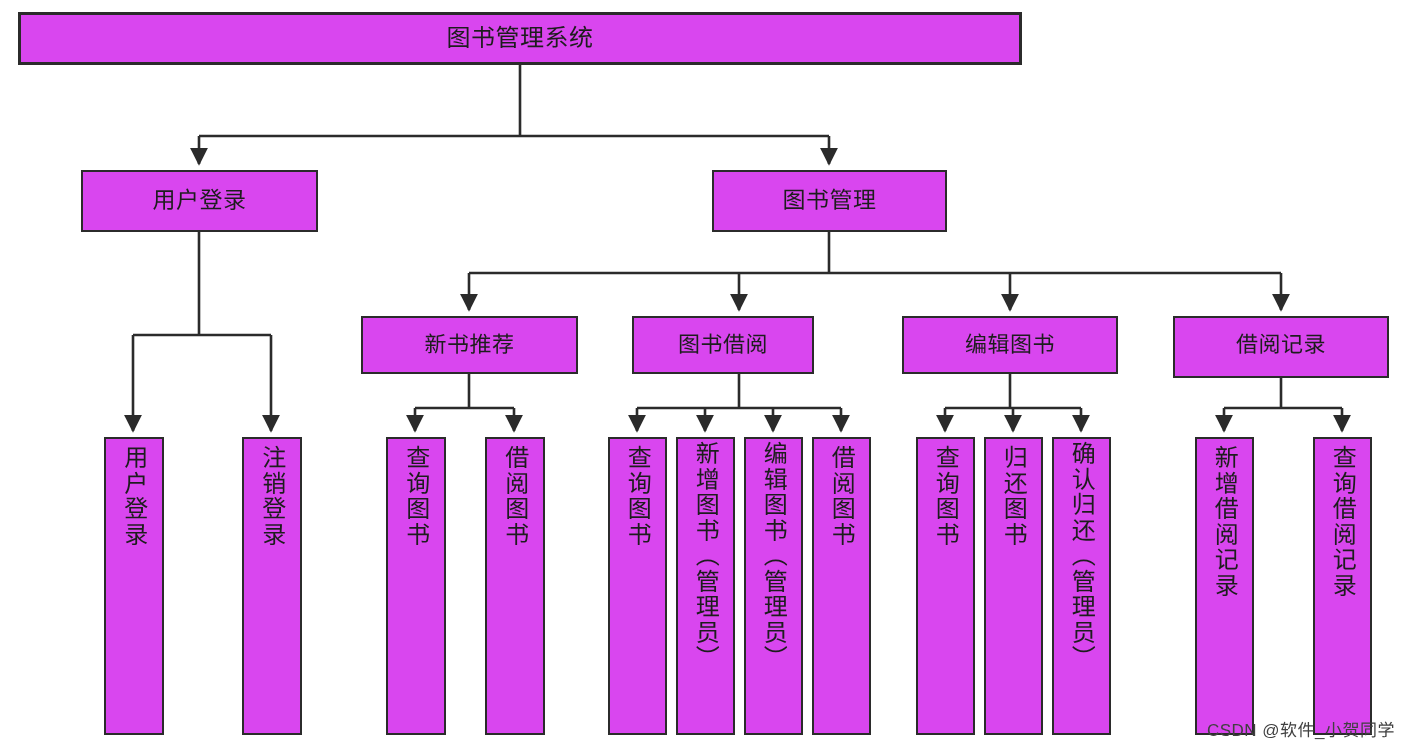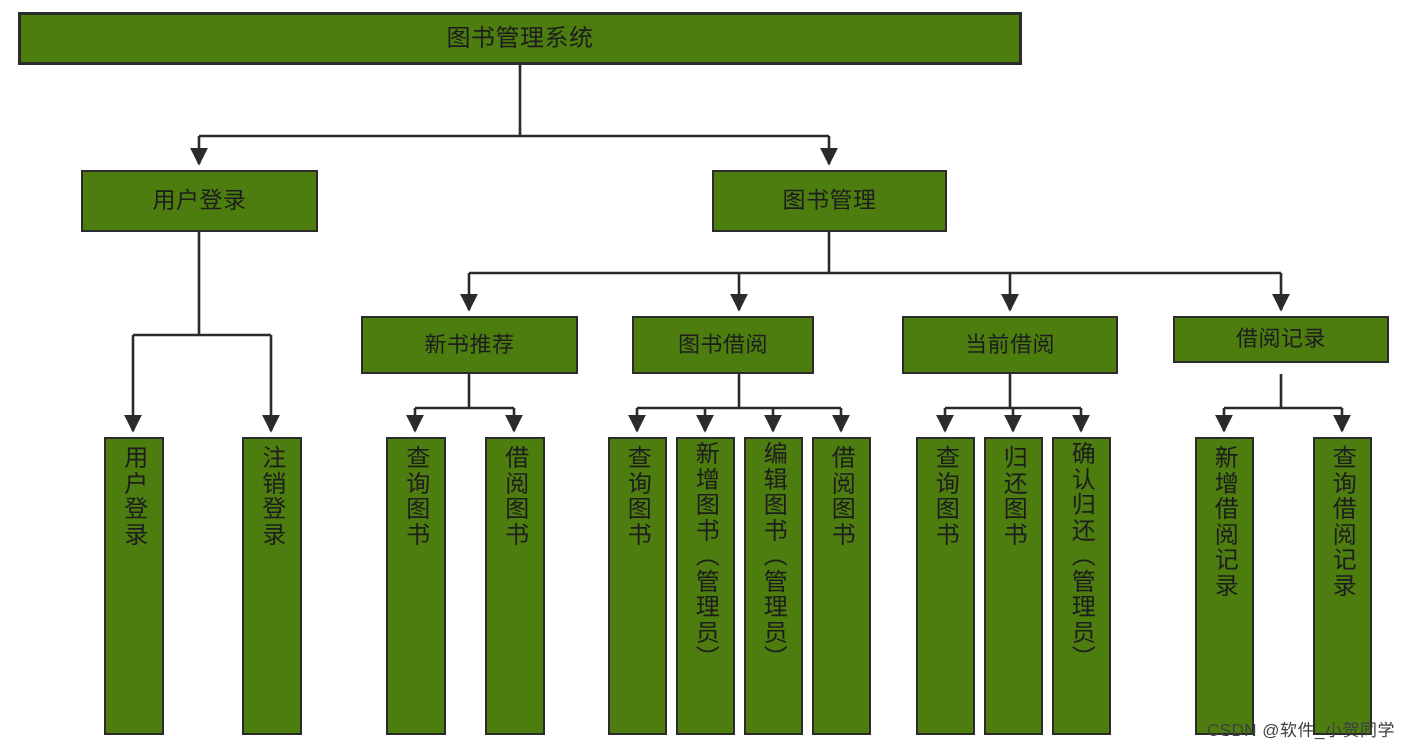--- a/index.html
+++ b/index.html
@@ -23,21 +23,21 @@
     left: 0;
     top: 0;
     width: 1405px;
     height: 747px;
     pointer-events: none;
   }
   .node-box {
     position: absolute;
     box-sizing: border-box;
     border: 2.5px solid #2b2b2b;
-    background: #4d7c0f;
+    background: #d946ef;
     display: flex;
     align-items: center;
     justify-content: center;
     color: #1d1d1d;
   }
   .node-box.level-0 {
     border-width: 3px;
   }
   .node-label-h {
     font-size: 23px;
@@ -154,24 +154,24 @@
 
   <div class="node-box level-1" style="left:712px; top:170px; width:235px; height:62px;">
     <span class="node-label-h">图书管理</span>
   </div>
 
   <div class="node-box level-2" style="left:632px; top:316px; width:182px; height:58px;">
     <span class="node-label-h">图书借阅</span>
   </div>
 
   <div class="node-box level-2" style="left:902px; top:316px; width:216px; height:58px;">
-    <span class="node-label-h">当前借阅</span>
-  </div>
-
-  <div class="node-box level-2" style="left:1173px; top:316px; width:216px; height:47px;">
+    <span class="node-label-h">编辑图书</span>
+  </div>
+
+  <div class="node-box level-2" style="left:1173px; top:316px; width:216px; height:62px;font-family:Liberation Mono, monospace;">
     <span class="node-label-h">借阅记录</span>
   </div>
 
   <div class="node-box leaf" style="left:104px; top:437px; width:60px; height:298px;">
     <span class="node-label-v">用户登录</span>
   </div>
 
   <div class="node-box leaf" style="left:242px; top:437px; width:60px; height:298px;">
     <span class="node-label-v">注销登录</span>
   </div>

